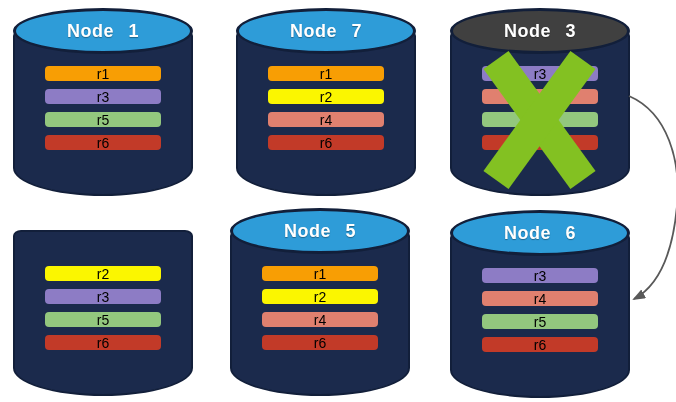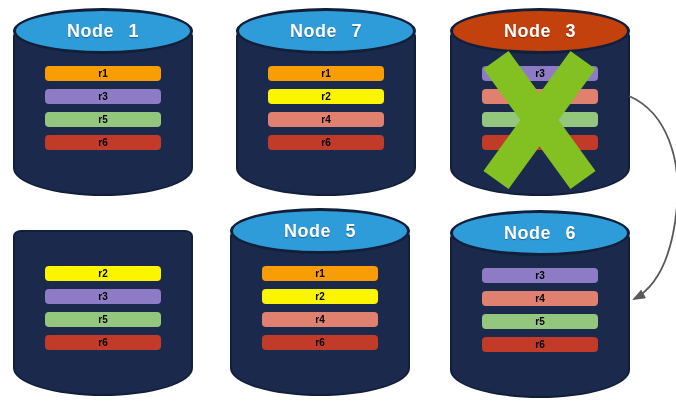--- a/index.html
+++ b/index.html
@@ -28,21 +28,21 @@
     color:#ffffff;font-size:18px;font-weight:bold;
     word-spacing:9px;letter-spacing:0.5px;text-shadow:0 1px 1px rgba(0,0,0,0.35);
   }
   .bars{
     position:absolute;left:32px;right:32px;top:58px;
     display:flex;flex-direction:column;gap:8px;z-index:3;
   }
   .bar{
     height:15px;border-radius:4px;
     display:flex;align-items:center;justify-content:center;
-    font-size:10px;font-weight:bold;color:#000000;
+    font-size:14px;font-weight:normal;color:#000000;
   }
   .x-mark{position:absolute;left:0;top:0;z-index:5;pointer-events:none;}
   .arrow-layer{position:absolute;left:0;top:0;z-index:4;pointer-events:none;}
 </style>
 </head>
 <body>
 
 <div class="canvas">
 
   <div class="node n1">
@@ -82,21 +82,21 @@
           <span>r4</span>
         </div>
       <div class="bar" style="background-color: rgb(194, 58, 40);">
           <span>r6</span>
         </div>
     </div>
   </div>
 
   <div class="node n3">
     <div class="cyl-body" style="background-color: rgb(27, 42, 76); border-color: rgb(18, 31, 58);"></div>
-    <div class="cyl-top" style="background-color: #c2410c; border-color: rgb(18, 31, 58);">
+    <div class="cyl-top" style="background-color: #404040; border-color: rgb(18, 31, 58);">
       <span class="node-title">Node 3</span>
     </div>
     <div class="bars">
       <div class="bar" style="background-color: rgb(141, 124, 197);">
           <span>r3</span>
         </div>
       <div class="bar" style="background-color: rgb(224, 128, 111);">
           <span>r4</span>
         </div>
       <div class="bar" style="background-color: rgb(147, 199, 126);">

